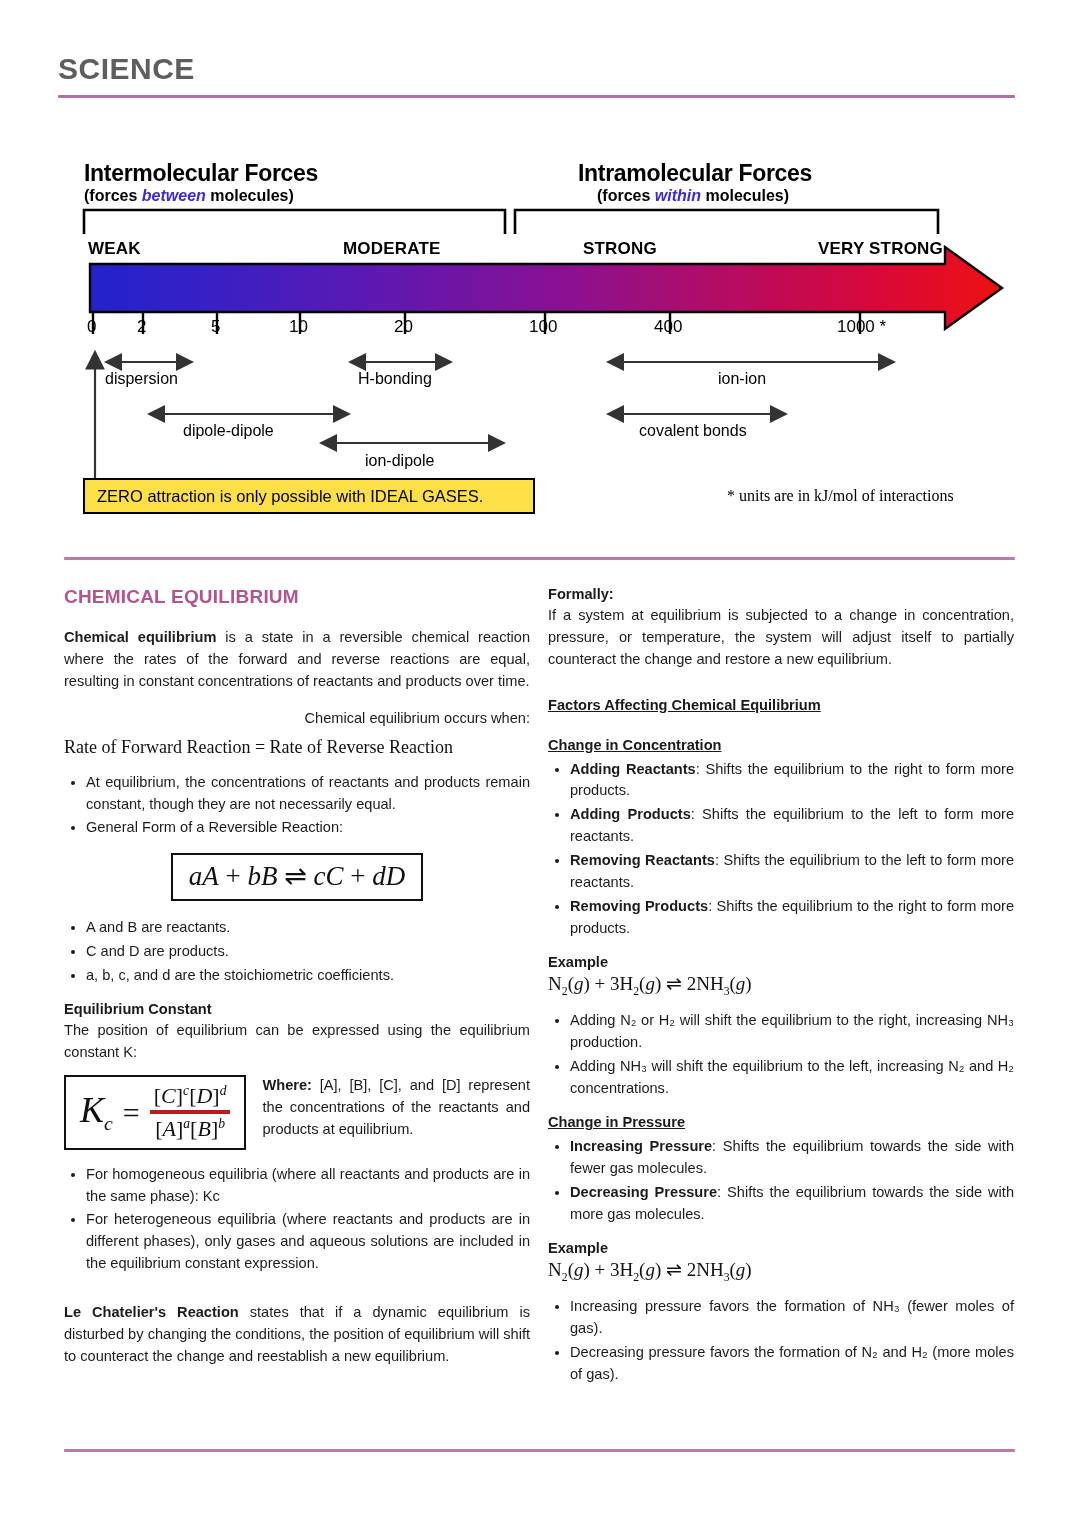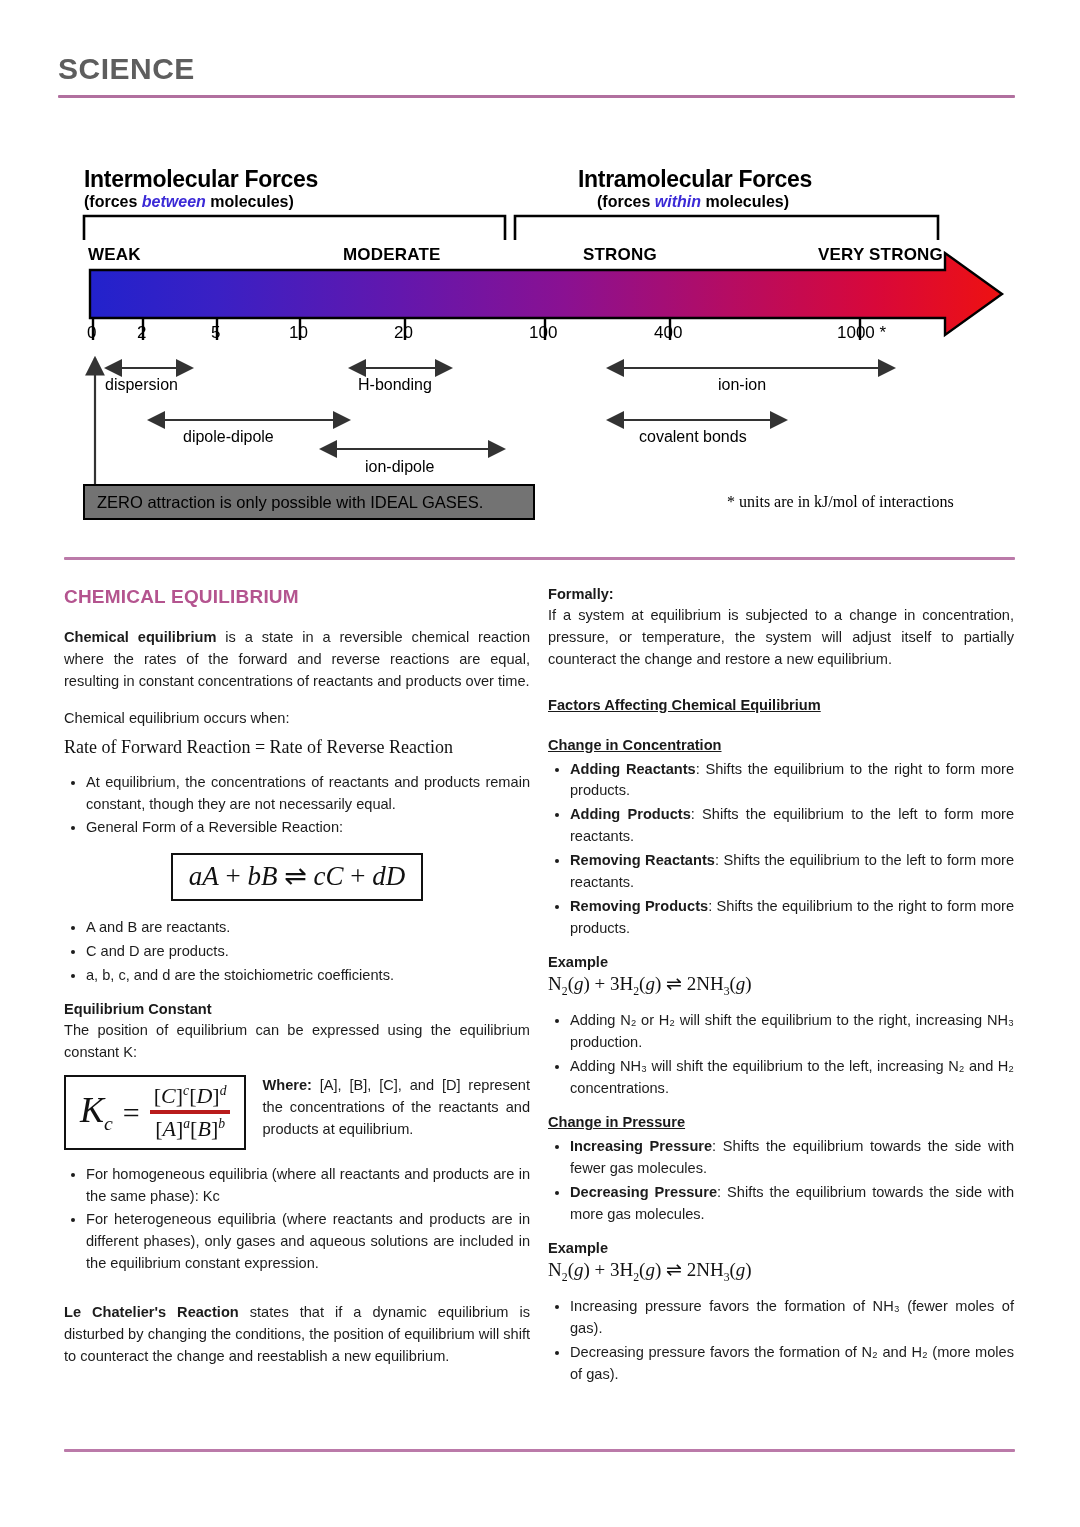--- a/index.html
+++ b/index.html
@@ -17,59 +17,59 @@
     color:#5e5e5e;
   }
   .rule{
     position:absolute;height:3px;background:#b1709f;border-radius:1px;
   }
   .rule.top{left:58px;top:95px;width:957px;}
   .rule.mid{left:64px;top:557px;width:951px;background:#bb7aa9;height:3px;}
   .rule.bottom{left:64px;top:1449px;width:951px;background:#bb7aa9;height:3px;}
 
   
-  .figure{position:absolute;left:0;top:18px;width:1080px;height:520px;}
+  .figure{position:absolute;left:0;top:12px;width:1080px;height:520px;}
   .fig-txt{position:absolute;font-family:"Liberation Sans",sans-serif;color:#000;}
 
   .imf-title{font-size:23px;font-weight:bold;letter-spacing:-0.3px;}
   .imf-sub{font-size:16px;font-weight:bold;}
   .imf-sub i{font-style:italic;color:#3b2ad6;}
 
   .cat-label{font-size:17px;font-weight:bold;letter-spacing:0.2px;}
 
   .tick-label{font-size:17px;}
 
   .range-label{font-size:16px;}
 
   .zero-box{
     position:absolute;left:83px;top:466px;width:452px;height:36px;
     border:2px solid #000;box-sizing:border-box;
     display:flex;align-items:center;padding-left:12px;
-    font-size:16.5px;color:#000;background:#737373;
+    font-size:16.5px;color:#000;background:#fde047;
   }
   .units-note{
     position:absolute;left:727px;top:475px;font-size:16px;
     font-family:"Liberation Serif",serif;color:#000;
   }
 
   
   .col{position:absolute;top:586px;width:466px;}
   .col-left{left:64px;}
   .col-right{left:548px;}
 
   .sec-title{
     font-size:19px;font-weight:bold;color:#b4548f;
     letter-spacing:0.2px;margin:0 0 18px 0;
   }
   p.body{
     font-size:14.6px;line-height:1.52;text-align:justify;margin:0 0 14px 0;
     color:#1c1c1c;
   }
   p.body.tight{margin-bottom:8px;}
-  p.nojust{text-align:left;}
+  p.nojust{text-align:right;}
   .b{font-weight:bold;}
   .sub-head{font-size:14.6px;font-weight:bold;margin:0 0 2px 0;}
   .u-head{font-size:14.6px;font-weight:bold;text-decoration:underline;margin:0 0 6px 0;}
 
   ul.body{margin:0 0 14px 0;padding-left:22px;}
   ul.body li{
     font-size:14.6px;line-height:1.5;text-align:justify;margin-bottom:2px;color:#1c1c1c;
   }
   ul.body li::marker{font-size:13px;}
   .mathline{font-family:"Liberation Serif",serif;font-size:18px;margin:2px 0 14px 0;color:#111;}

